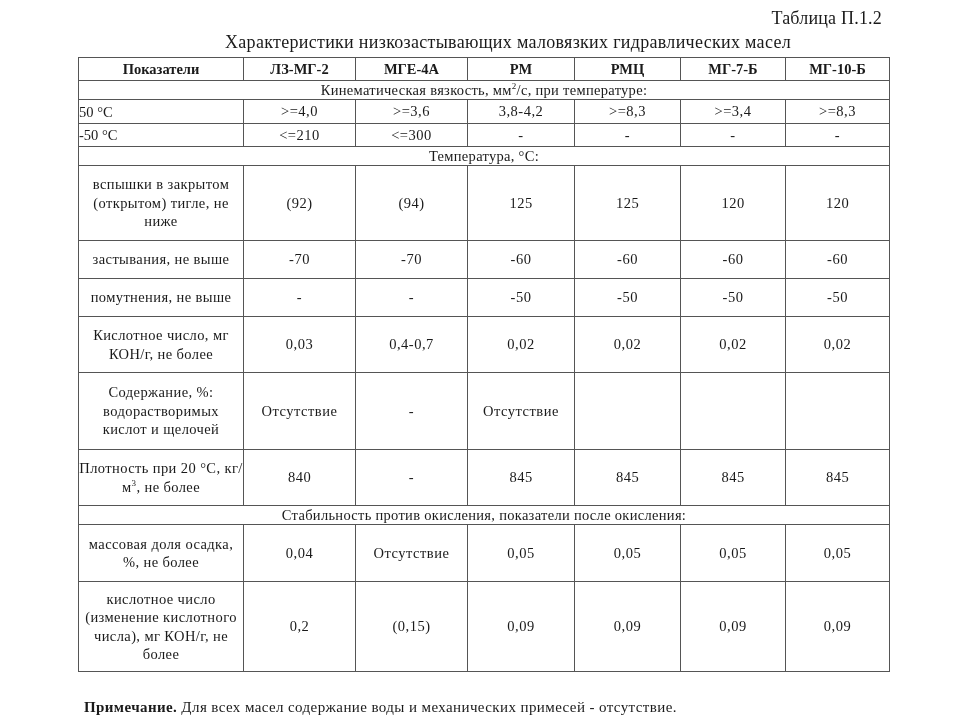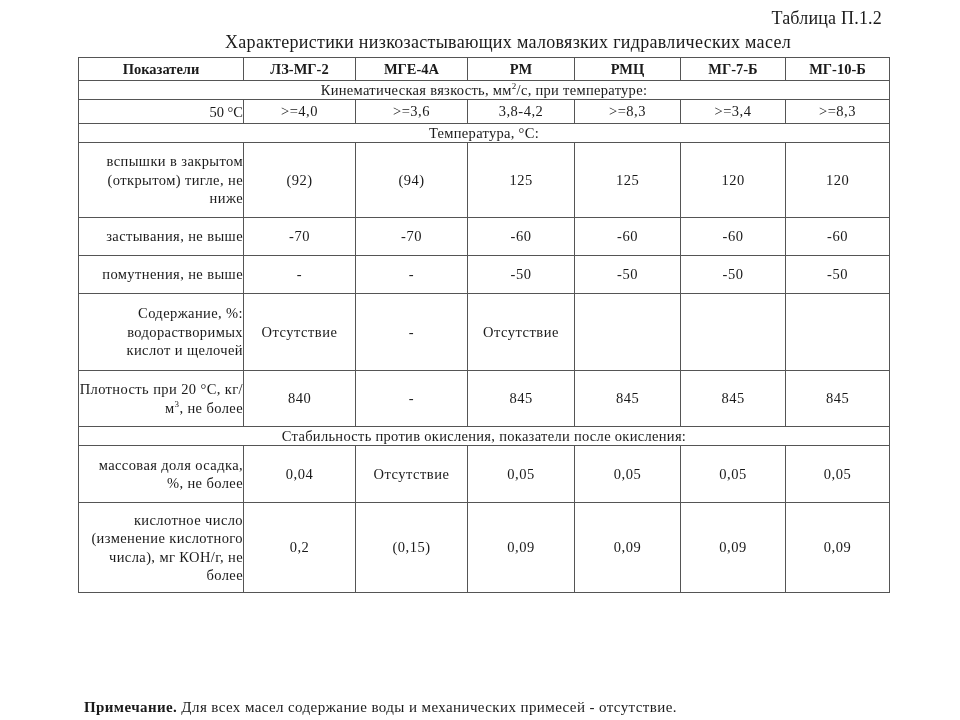--- a/index.html
+++ b/index.html
@@ -3,24 +3,24 @@
 <meta charset="utf-8">
 <style>
   html, body { margin:0; padding:0; background:#ffffff; }
   body { width:960px; height:720px; position:relative; overflow:hidden;
          font-family:"Liberation Serif", "DejaVu Serif", serif; color:#1a1a1a; }
   .caption-right { position:absolute; top:8px; right:78px; font-size:18px; letter-spacing:0.2px;margin-left:42px; }
   .title { position:absolute; top:32px; left:0; width:960px; text-align:center; font-size:18px; letter-spacing:0.3px;padding-left:28px; }
   table.main { position:absolute; left:78px; top:57px; width:811px; border-collapse:collapse; table-layout:fixed; font-size:14.5px; }
   table.main td, table.main th { border:1.5px solid #555; padding:0; vertical-align:middle; }
   table.main th { font-weight:bold; font-size:14.5px; height:22px; }
-  td.label { text-align:right; padding-left:6px; line-height:18.5px; letter-spacing:0.4px; }
+  td.label { text-align:center; padding-left:6px; line-height:18.5px; letter-spacing:0.4px; }
   td.val { text-align:center; letter-spacing:0.5px; }
   td.section { text-align:center; height:18px; letter-spacing:0.3px; font-size:14.5px;margin-top:24px; }
-  td.tlabel { text-align:right; padding-left:18px; vertical-align:top; line-height:16px; }
+  td.tlabel { text-align:left; padding-left:18px; vertical-align:top; line-height:16px; }
   sup { font-size:9px; vertical-align:6px; line-height:0; }
   .note { position:absolute; left:84px; top:699px; font-size:15px; letter-spacing:0.4px; }
   .note b { font-weight:bold; }
 </style>
 </head>
 <body>
 
 <div class="caption-right">Таблица П.1.2</div>
 <div class="title">Характеристики низкозастывающих маловязких гидравлических масел</div>
 
@@ -50,20 +50,29 @@
   </tr>
   <tr style="height:24px">
     <td class="tlabel">50 °С</td>
     <td class="val">&gt;=4,0</td>
     <td class="val">&gt;=3,6</td>
     <td class="val">3,8-4,2</td>
     <td class="val">&gt;=8,3</td>
     <td class="val">&gt;=3,4</td>
     <td class="val">&gt;=8,3</td>
   </tr>
+  <tr style="height:23px">
+    <td class="tlabel">-50 °С</td>
+    <td class="val">&lt;=210</td>
+    <td class="val">&lt;=300</td>
+    <td class="val">-</td>
+    <td class="val">-</td>
+    <td class="val">-</td>
+    <td class="val">-</td>
+  </tr>
 
   <tr>
     <td class="section" colspan="7">Температура, °С:</td>
   </tr>
   <tr style="height:75px">
     <td class="label">вспышки в закрытом (открытом) тигле, не ниже</td>
     <td class="val">(92)</td>
     <td class="val">(94)</td>
     <td class="val">125</td>
     <td class="val">125</td>
@@ -82,20 +91,29 @@
   <tr style="height:38px">
     <td class="label">помутнения, не выше</td>
     <td class="val">-</td>
     <td class="val">-</td>
     <td class="val">-50</td>
     <td class="val">-50</td>
     <td class="val">-50</td>
     <td class="val">-50</td>
   </tr>
 
+  <tr style="height:56px">
+    <td class="label">Кислотное число, мг КОН/г, не более</td>
+    <td class="val">0,03</td>
+    <td class="val">0,4-0,7</td>
+    <td class="val">0,02</td>
+    <td class="val">0,02</td>
+    <td class="val">0,02</td>
+    <td class="val">0,02</td>
+  </tr>
   <tr style="height:77px">
     <td class="label">Содержание, %: водорастворимых кислот и щелочей</td>
     <td class="val">Отсутствие</td>
     <td class="val">-</td>
     <td class="val">Отсутствие</td>
     <td class="val"></td>
     <td class="val"></td>
     <td class="val"></td>
   </tr>
   <tr style="height:56px">

